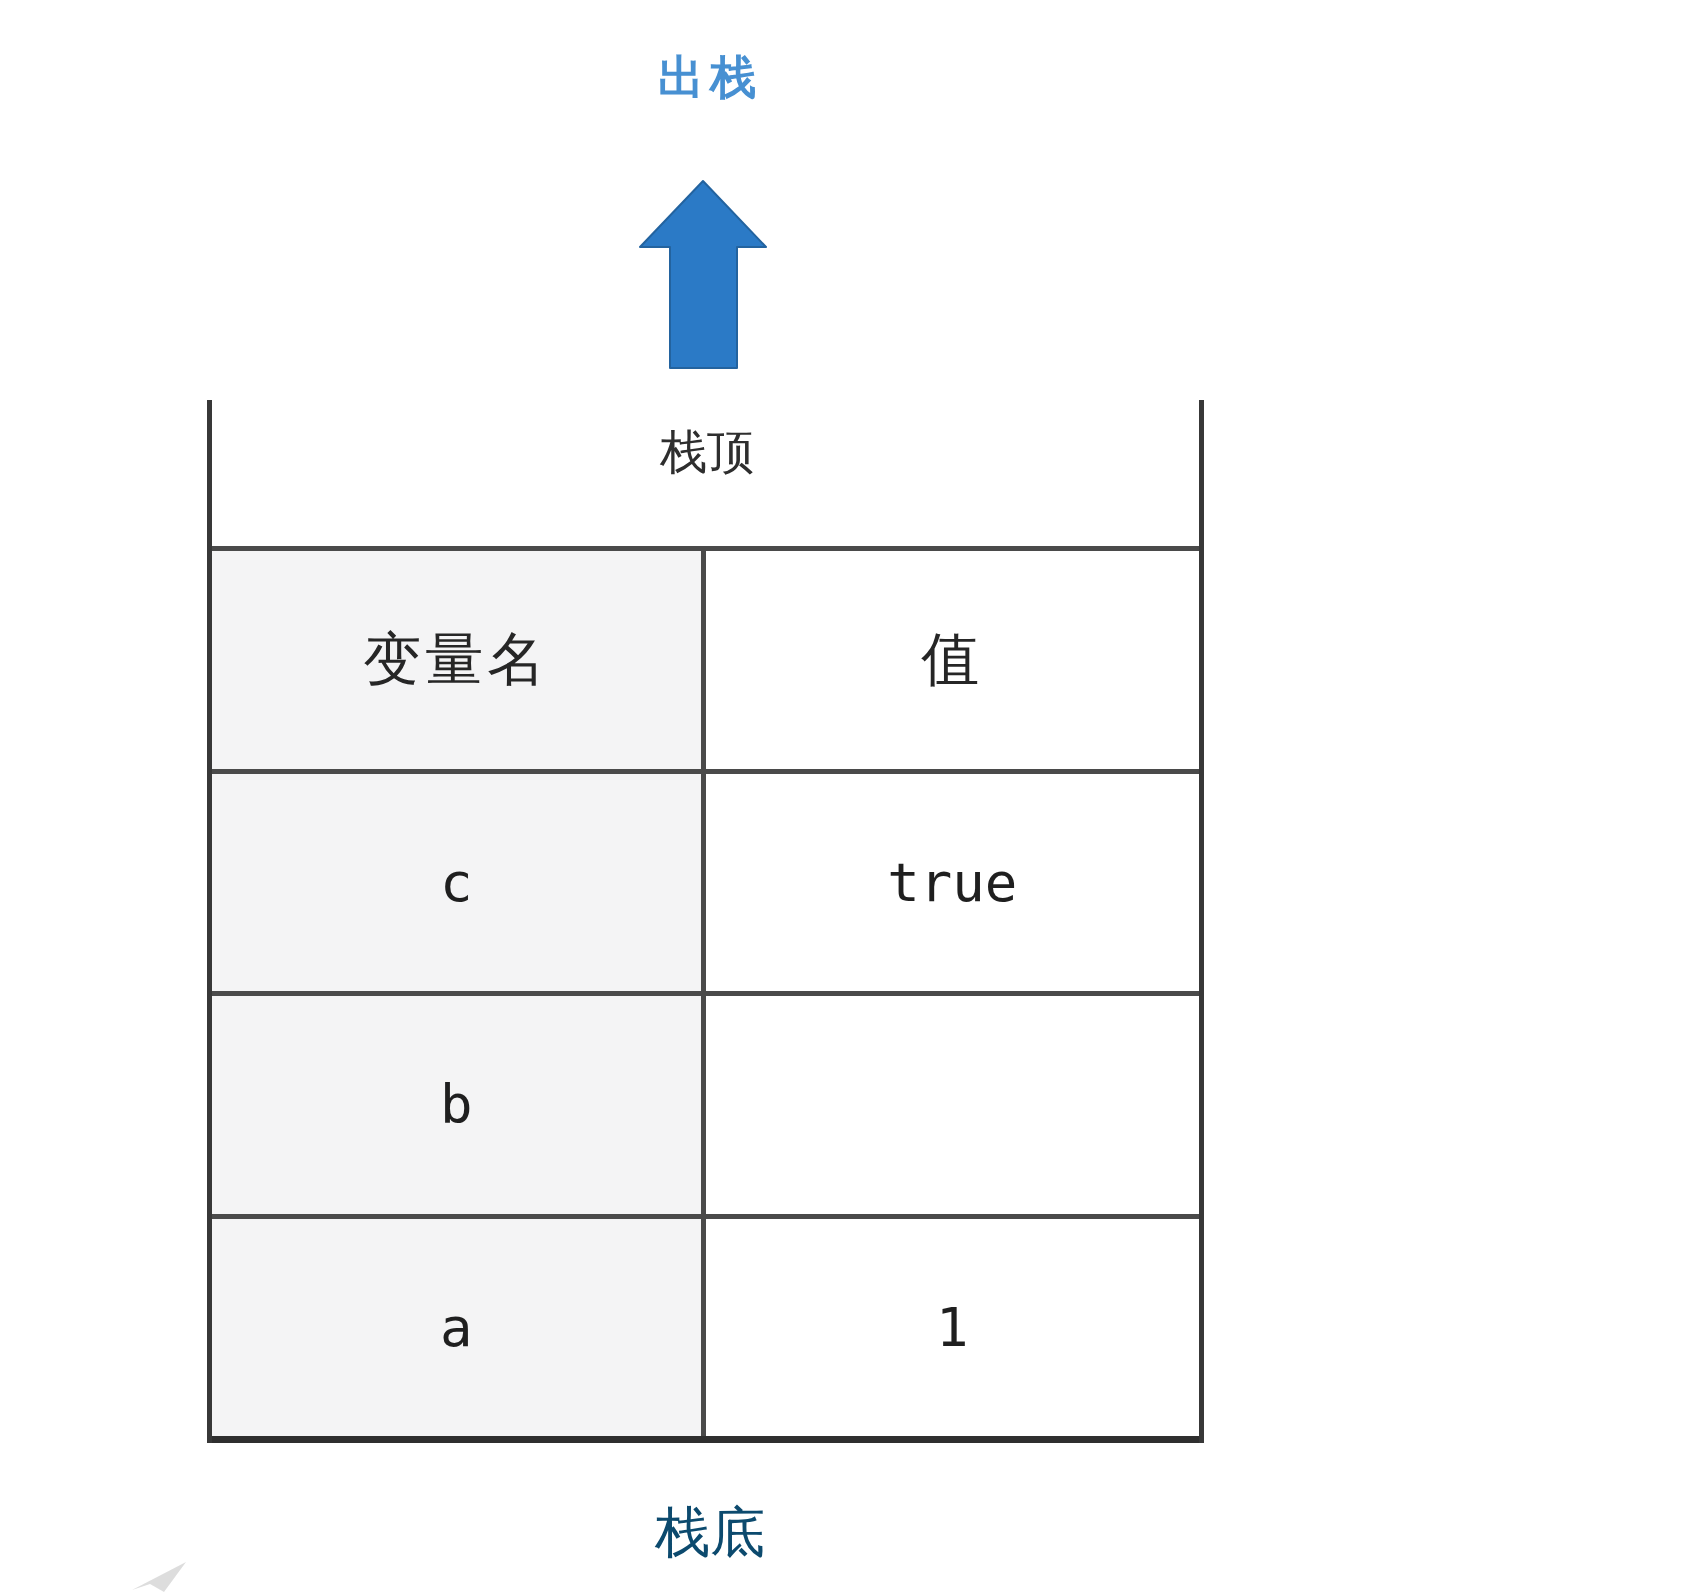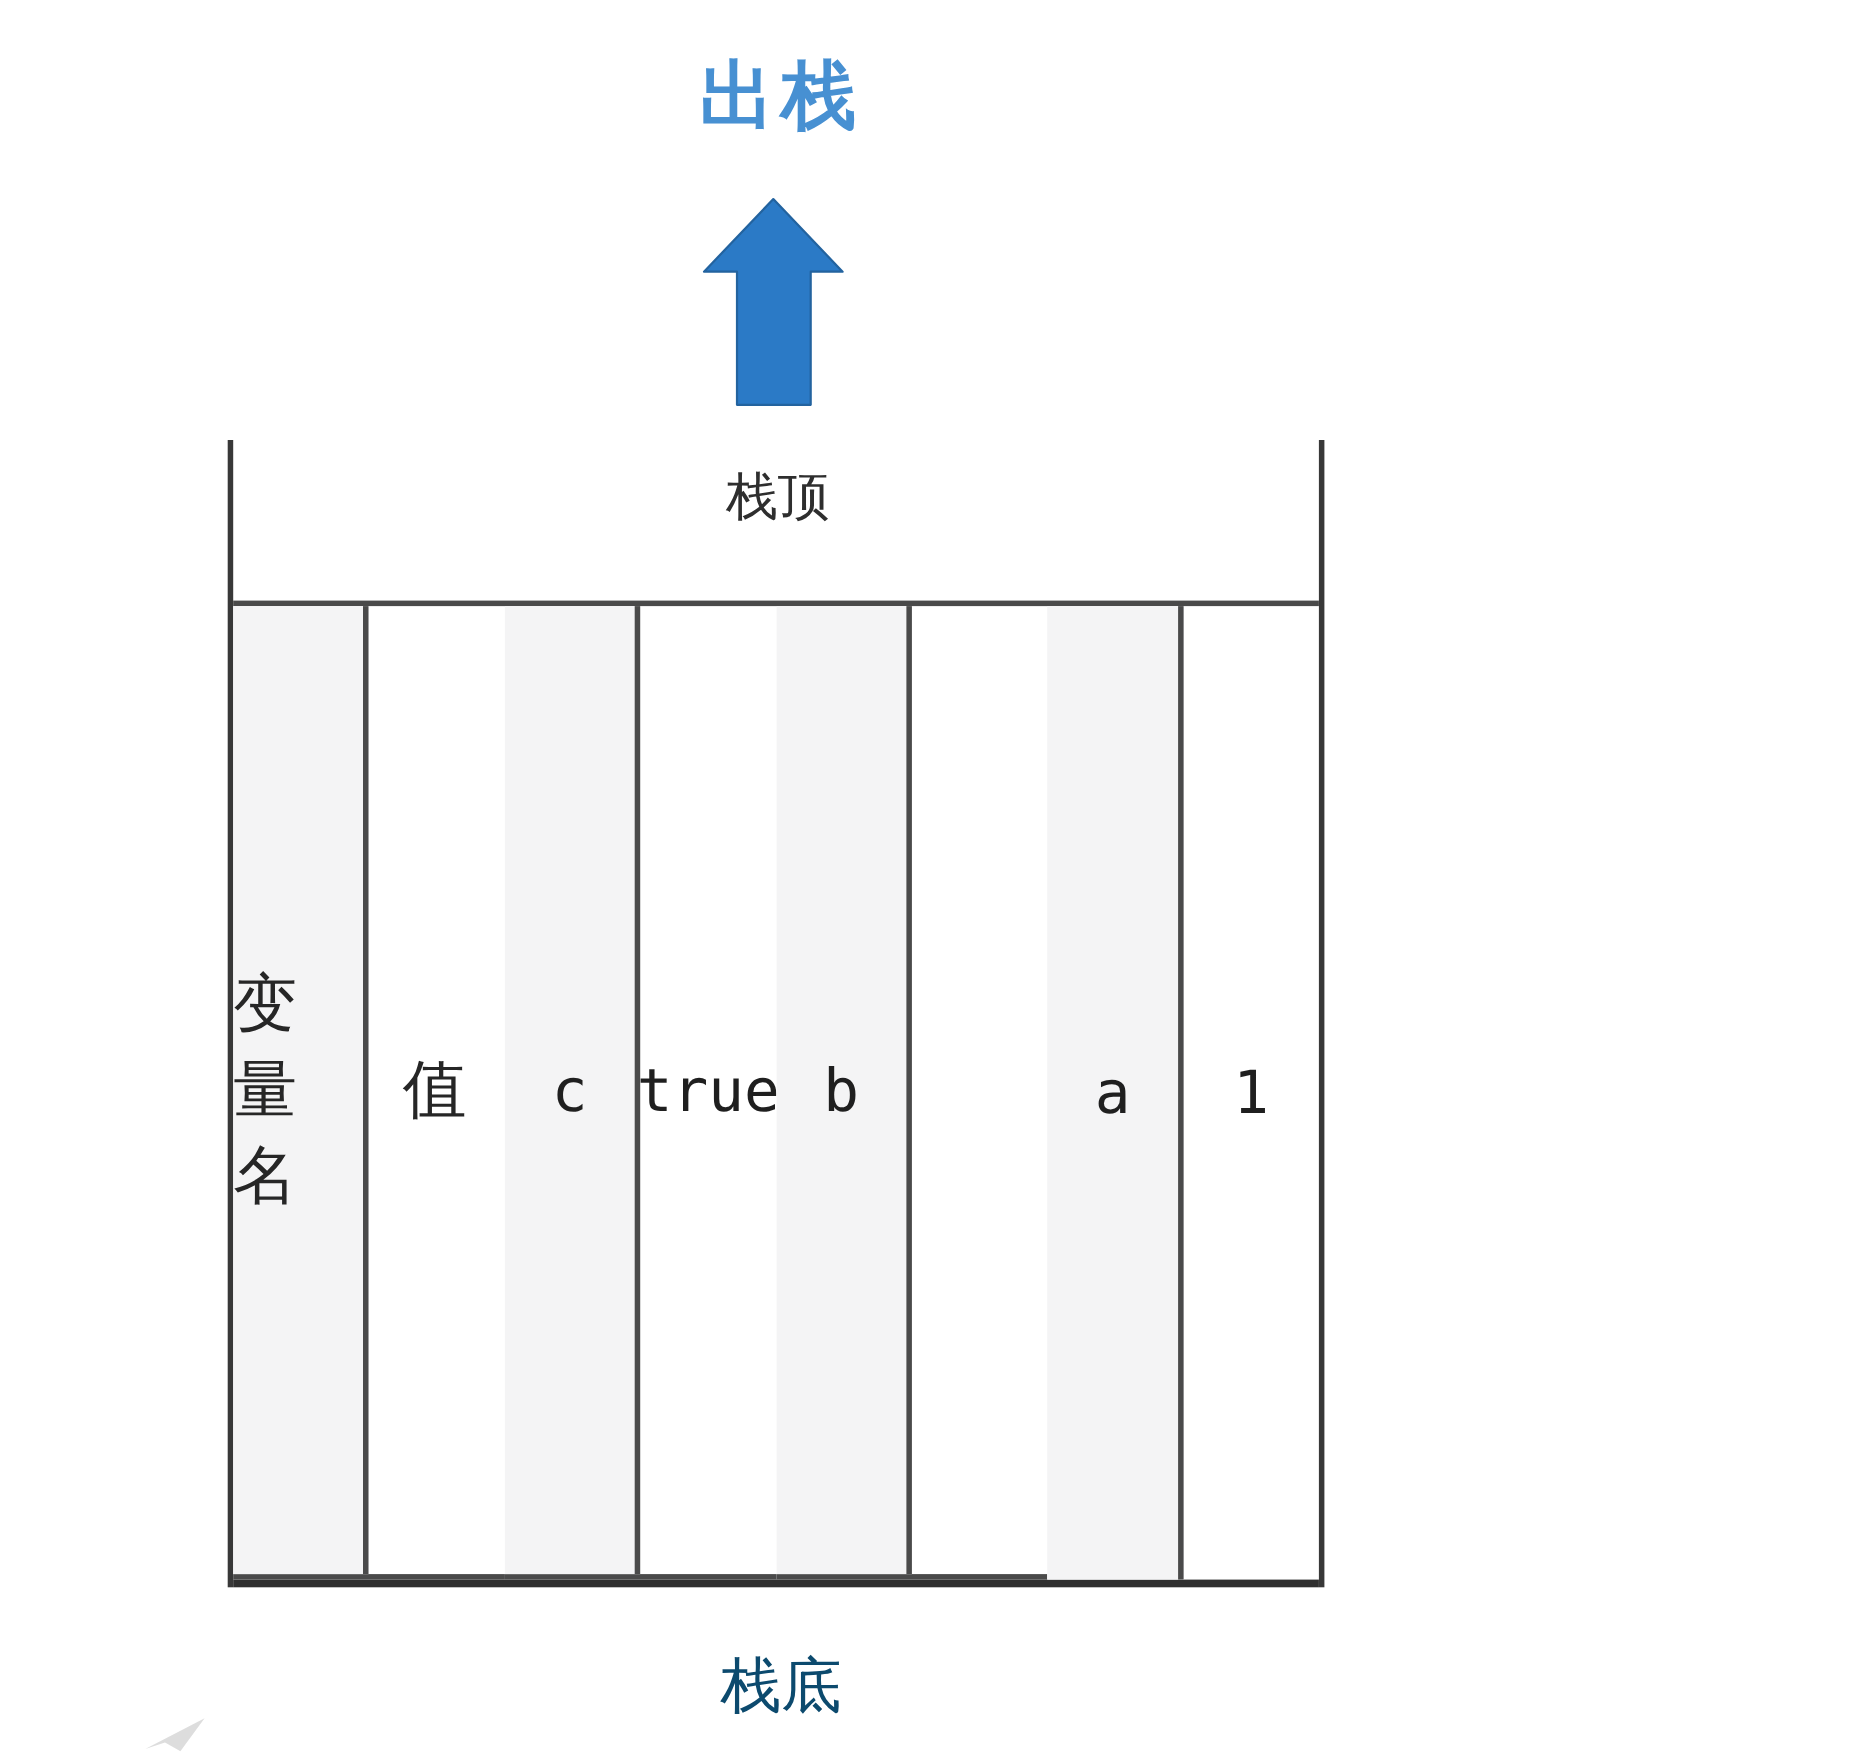--- a/index.html
+++ b/index.html
@@ -16,21 +16,21 @@
     font-family: "DejaVu Sans", sans-serif;
     color: #262626;
   }
 
   
   .pop-label {
     position: absolute;
     left: 710px;
     top: 54px;
     transform: translateX(-50%);
-    font-size: 68px;
+    font-size: 46px;
     line-height: 1;
     font-weight: 700;
     letter-spacing: 6px;
     color: #4790d2;
     white-space: nowrap;
   }
 
   
   .arrow-svg {
     position: absolute;
@@ -64,21 +64,21 @@
   .stack-table {
     position: absolute;
     left: 212px;
     top: 546px;
     width: 987px;
     height: 897px;
     box-sizing: border-box;
     border-top: 5px solid #4a4a4a;
     border-bottom: 7px solid #2f2f2f;
     display: flex;
-    flex-direction: row;
+    flex-direction: column;
   }
   .t-row {
     flex: 1;
     display: grid;
     grid-template-columns: 1fr 1fr;
     border-bottom: 5px solid #4a4a4a;
     min-height: 0;
   }
   .t-row:last-child { border-bottom: none; }
   .t-cell {

